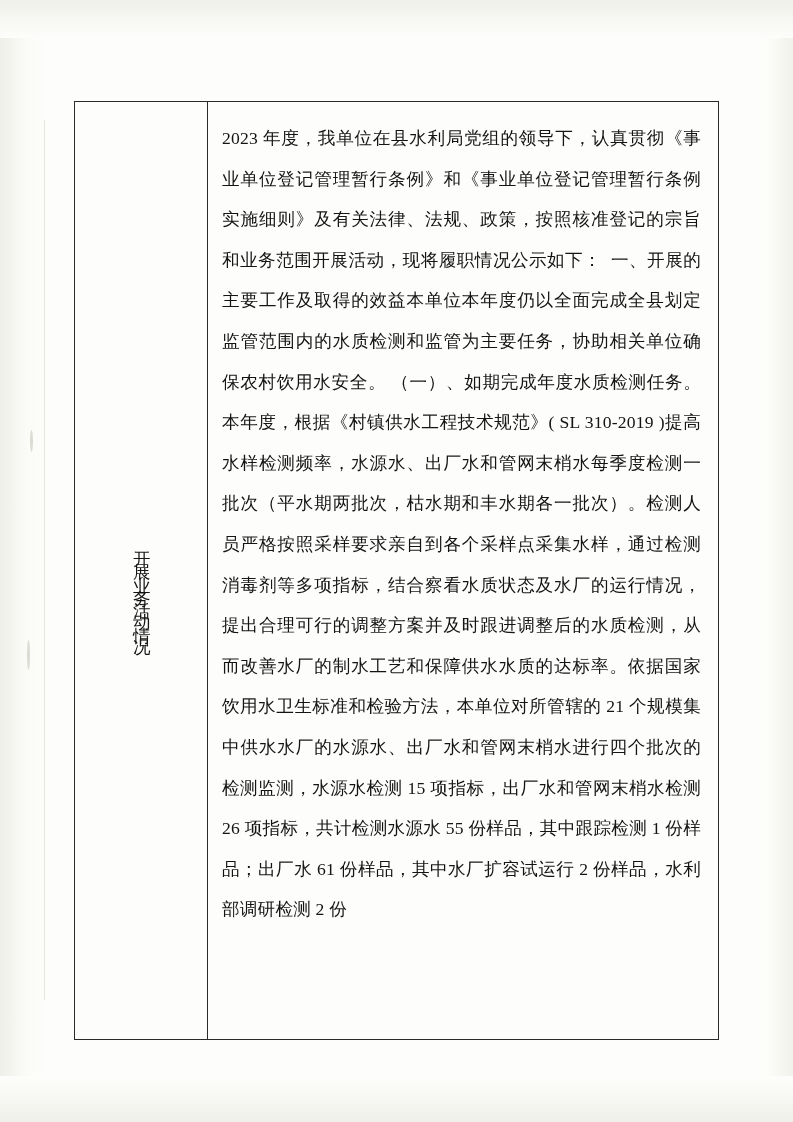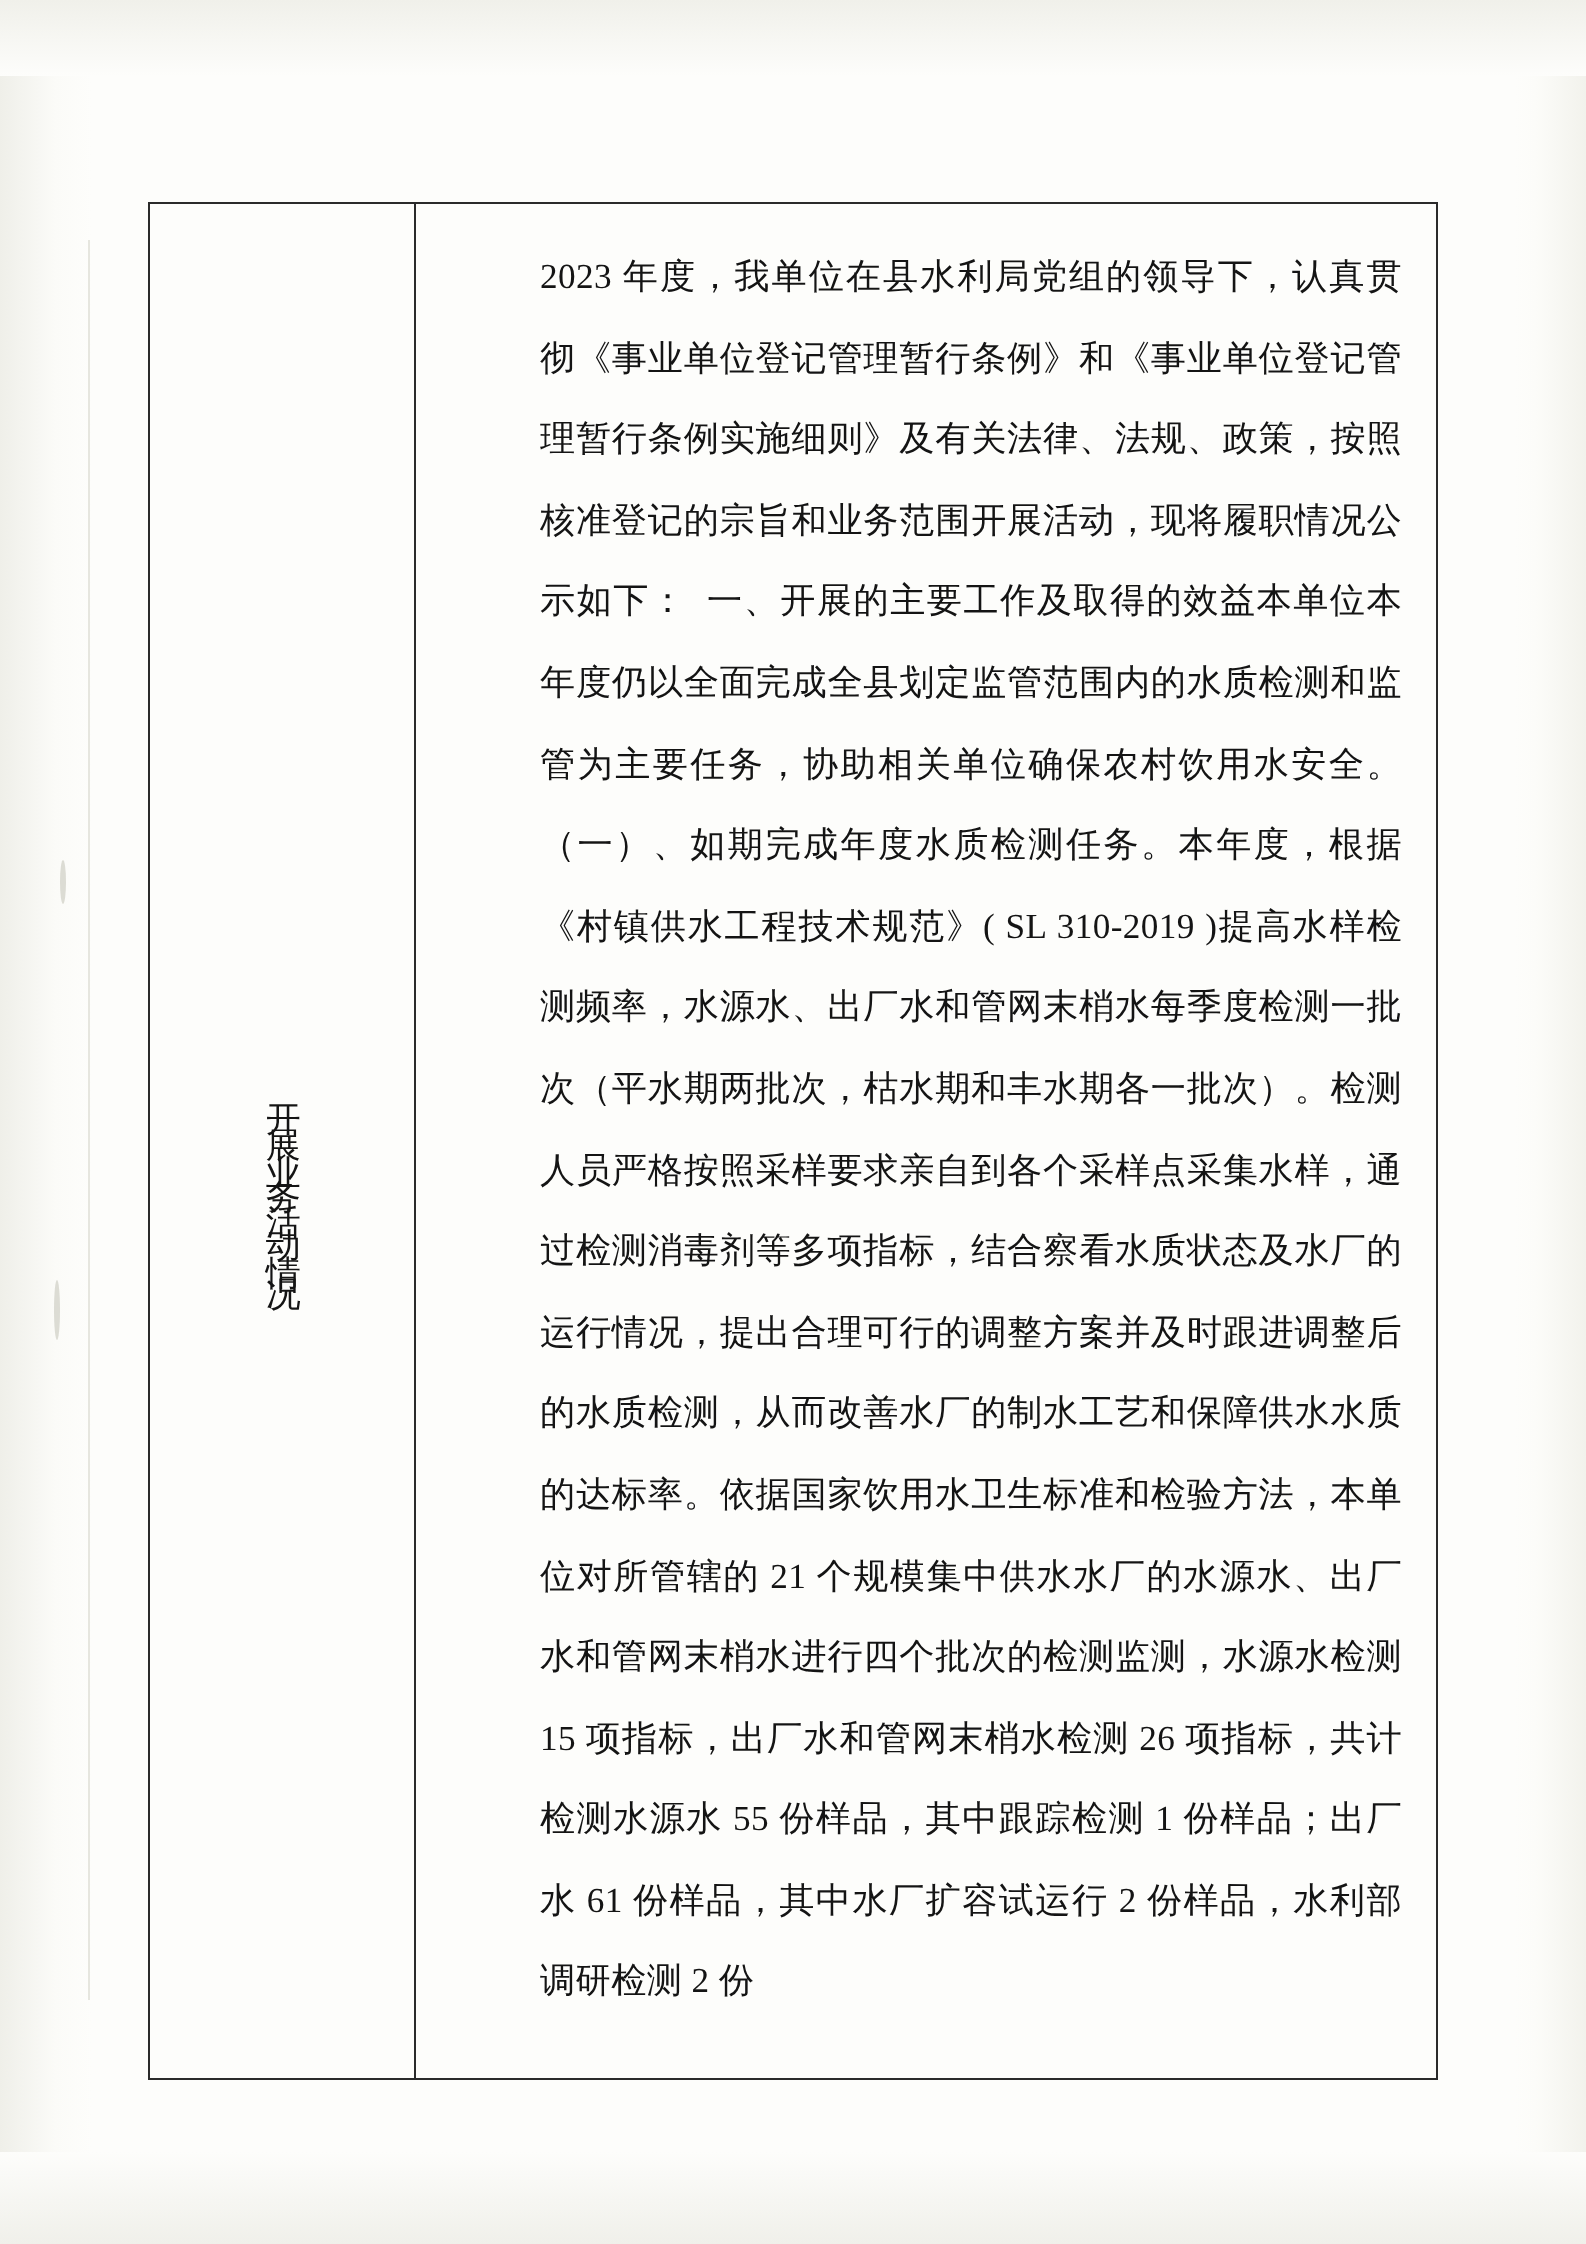--- a/index.html
+++ b/index.html
@@ -93,21 +93,20 @@
   .body-text {
     font-family: "Liberation Serif", "DejaVu Serif", serif;
     font-size: 17.6px;
     line-height: 40.6px;
     color: #141414;
     text-align: justify;
     text-justify: inter-ideograph;
     letter-spacing: 0.2px;
     white-space: pre-wrap;
     word-break: break-all;
-    margin-left: 48px;
   }
   
   .speck {
     position: absolute;
     background: #dcdcd4;
     border-radius: 50%;
     pointer-events: none;
   }
   .edge-line {
     position: absolute;

